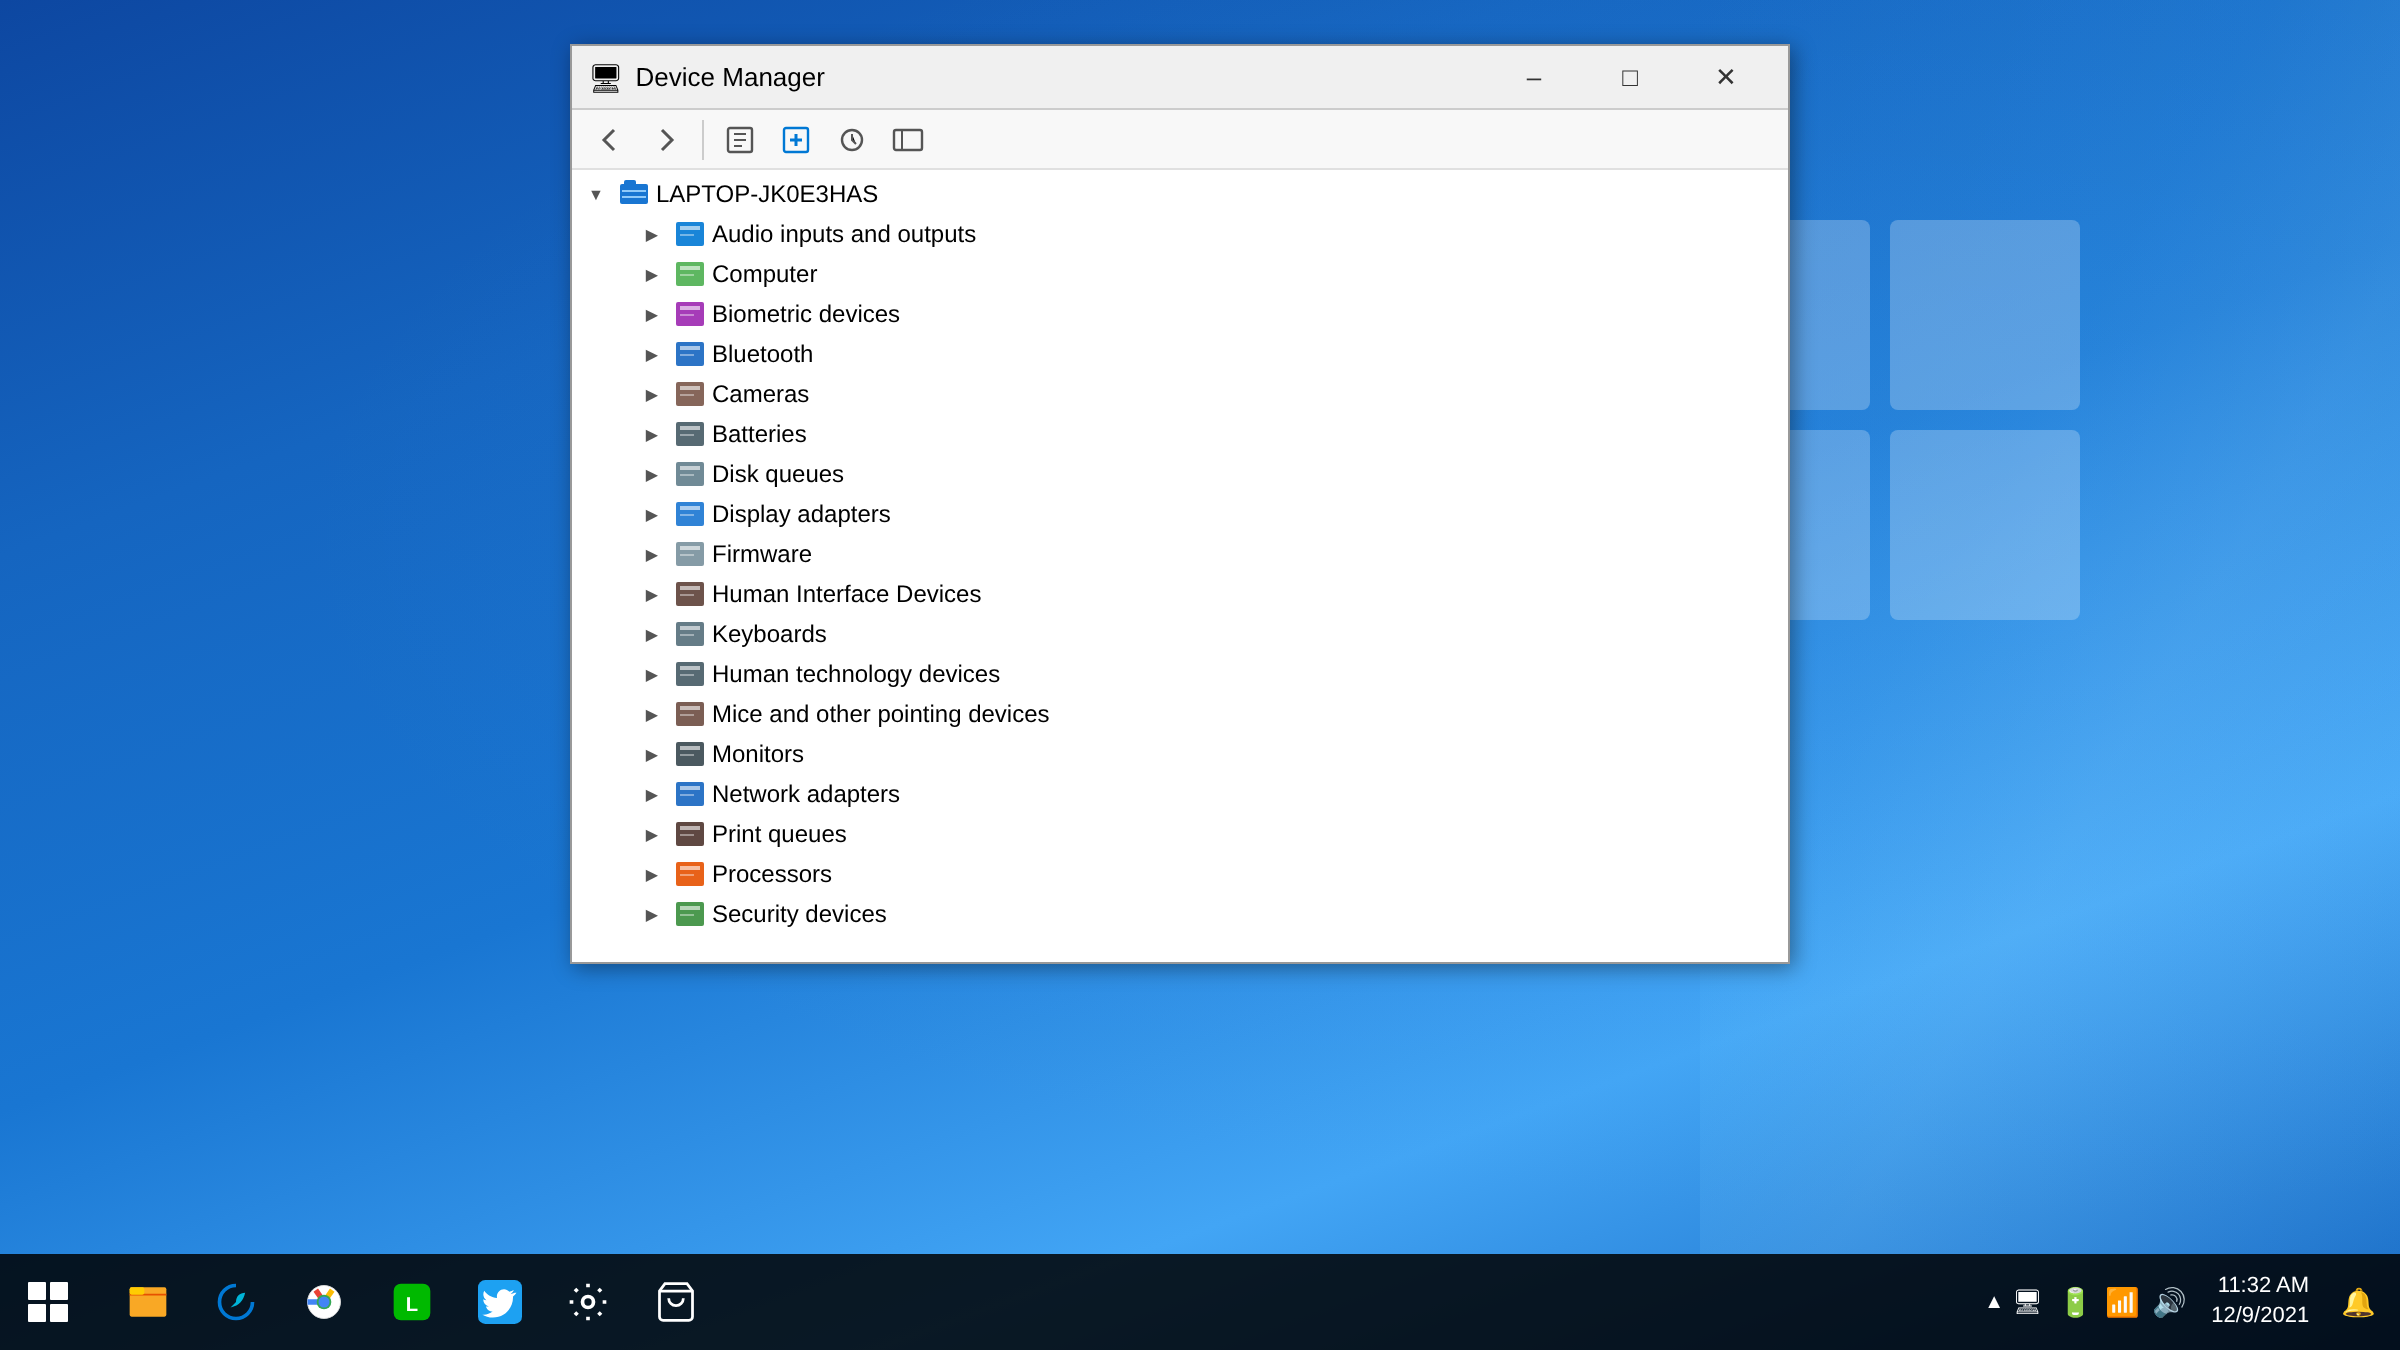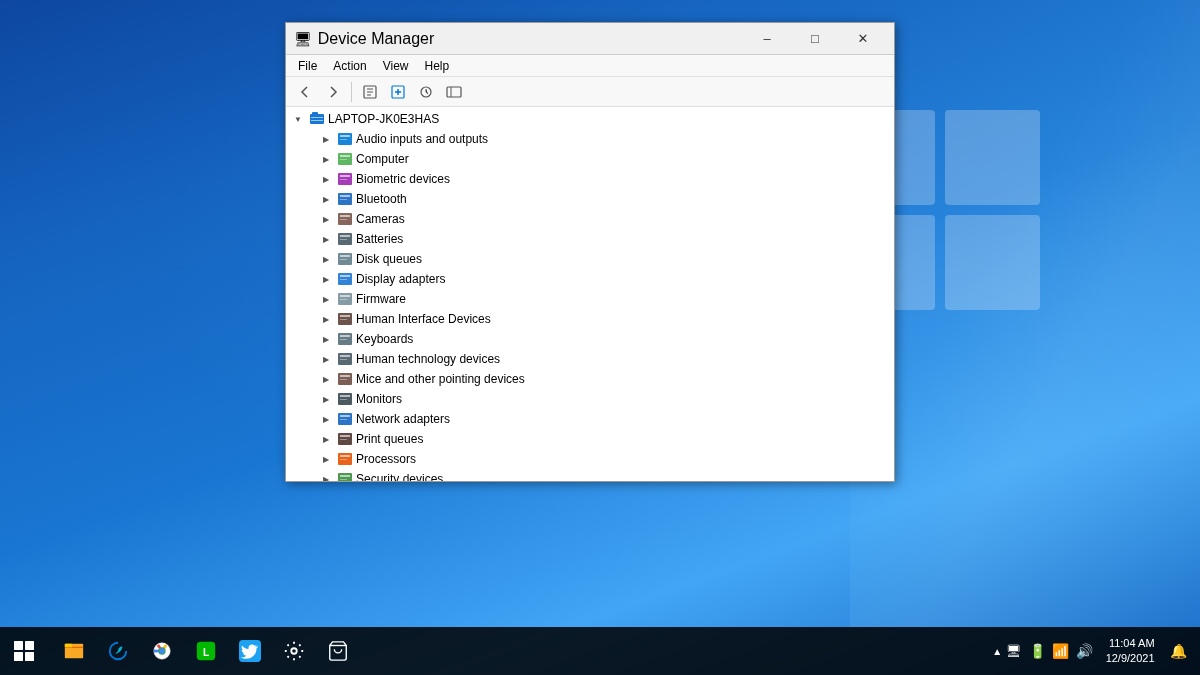--- a/index.html
+++ b/index.html
@@ -110,21 +110,21 @@
       user-select: none;
     }
 
     .dm-title-icon {
       font-size: 14px;
       margin-right: 6px;
     }
 
     .dm-title-text {
       flex: 1;
-      font-size: 16px;
+      font-size: 13px;
       color: #000;
     }
 
     .dm-window-controls {
       display: flex;
       gap: 2px;
     }
 
     .dm-control-btn {
       width: 46px;
@@ -303,26 +303,20 @@
   <div class="dm-titlebar">
     <span class="dm-title-icon">🖥</span>
     <span class="dm-title-text">Device Manager</span>
     <div class="dm-window-controls">
       <button class="dm-control-btn">–</button>
       <button class="dm-control-btn">□</button>
       <button class="dm-control-btn close">✕</button>
     </div>
   </div>
 
-  <div class="dm-menubar">
-    <span class="dm-menu-item">File</span>
-    <span class="dm-menu-item">Action</span>
-    <span class="dm-menu-item">View</span>
-    <span class="dm-menu-item">Help</span>
-  </div>
 
   <div class="dm-toolbar">
     <div class="dm-toolbar-btn" title="Back">
       <svg width="14" height="14" viewBox="0 0 14 14">
           <path d="M9 2L4 7l5 5" stroke="#555" stroke-width="1.5" fill="none"></path>
         </svg>
     </div>
     <div class="dm-toolbar-btn" title="Forward">
       <svg width="14" height="14" viewBox="0 0 14 14">
           <path d="M5 2l5 5-5 5" stroke="#555" stroke-width="1.5" fill="none"></path>
@@ -652,18 +646,18 @@
       <span style="font-size:10px; color:white; cursor:pointer;">▲</span>
 
       <span style="font-size:12px;">🖥</span>
     </div>
     <div class="taskbar-system-icons">
       <span style="font-size:14px;">🔋</span>
       <span style="font-size:14px;">📶</span>
       <span style="font-size:14px;">🔊</span>
     </div>
     <div class="taskbar-clock">
-      <span>11:04 AM</span>
+      <span>11:32 AM</span>
       <span>12/9/2021</span>
     </div>
     <span style="color:white; font-size:14px; cursor:pointer; padding:0 4px;">🔔</span>
   </div>
 </div>
 
 </body></html>

